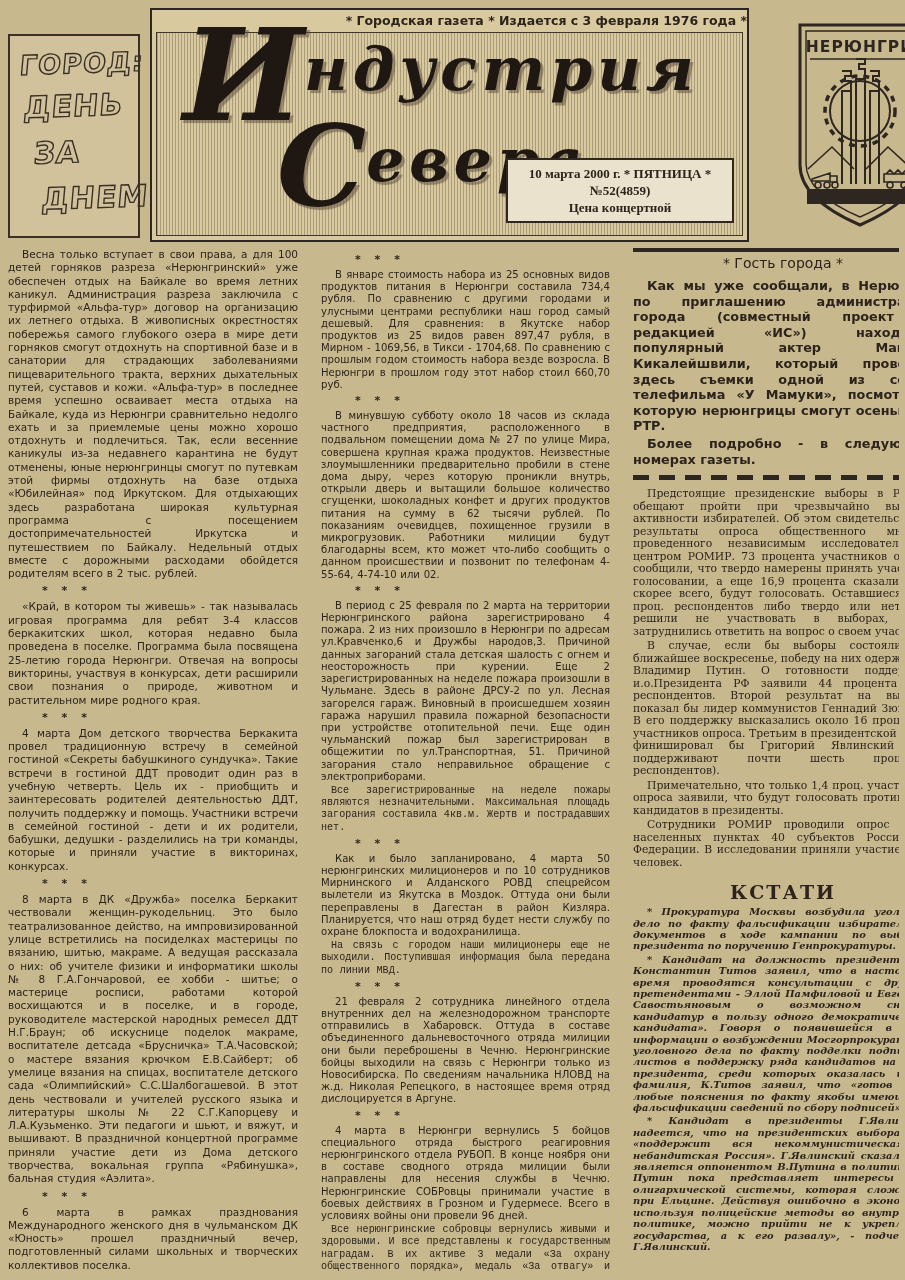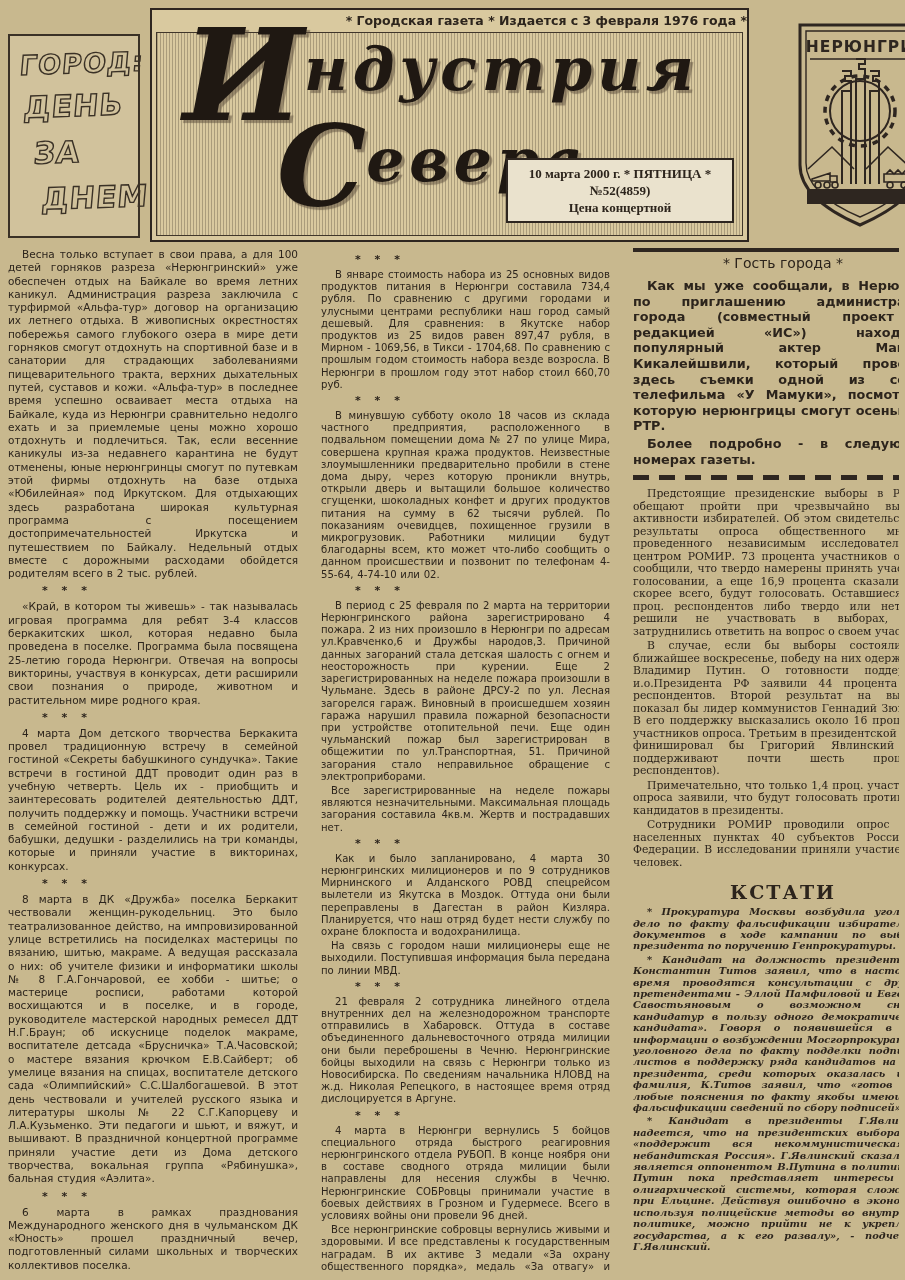--- a/index.html
+++ b/index.html
@@ -62,21 +62,21 @@
   .emblem-box{flex:1;margin:5px 0;display:flex;align-items:center;justify-content:center;}
   
   .content{display:flex;gap:23px;margin-top:6px;height:1024px;overflow:hidden;}
   .col{overflow:hidden;box-sizing:border-box;}
   .c1{width:290px;min-width:290px;}
   .c2{width:289px;min-width:289px;padding-top:2px;}
   .c3{width:300px;min-width:300px;}
   .np{margin:0 0 3px 0;text-align:justify;text-indent:14px;
       font-size:10.5px;line-height:13.3px;word-spacing:.5px;}
   .c2 .np{font-size:10.1px;line-height:12.2px;margin-bottom:2px;}
-  .np-cont{text-indent:10px;}
+  .np-cont{text-indent:10px;font-family:Liberation Mono, monospace;}
   .sep{font-weight:bold;letter-spacing:5px;font-size:11px;line-height:15px;
        padding-left:34px;margin:2px 0;}
   
   .rule2{height:4px;border-top:1px solid #2e2620;border-bottom:3px solid #2e2620;
          box-sizing:border-box;margin-bottom:3px;}
   .guest-h{text-align:center;font-weight:normal;font-size:14px;margin:2px 6px 7px;}
   .lead{font-weight:bold;font-size:12.8px;line-height:15.6px;text-align:justify;
         text-indent:14px;margin:0 0 2px;}
   .dash-div{height:5px;margin:8px 0 4px;
     background:repeating-linear-gradient(90deg,#2e2620 0 16px,rgba(0,0,0,0) 16px 26px);}
@@ -168,21 +168,21 @@
 
     <div class="col c2">
       <div class="sep">* * *</div>
       <p class="np">В январе стоимость набора из 25 основных видов продуктов питания в Нерюнгри составила 734,4 рубля. По сравнению с другими городами и улусными центрами республики наш город самый дешевый. Для сравнения: в Якутске набор продуктов из 25 видов равен 897,47 рубля, в Мирном - 1069,56, в Тикси - 1704,68. По сравнению с прошлым годом стоимость набора везде возросла. В Нерюнгри в прошлом году этот набор стоил 660,70 руб.</p>
       <div class="sep">* * *</div>
       <p class="np">В минувшую субботу около 18 часов из склада частного предприятия, расположенного в подвальном помещении дома № 27 по улице Мира, совершена крупная кража продуктов. Неизвестные злоумышленники предварительно пробили в стене дома дыру, через которую проникли внутрь, открыли дверь и вытащили большое количество сгущенки, шоколадных конфет и других продуктов питания на сумму в 62 тысячи рублей. По показаниям очевидцев, похищенное грузили в микрогрузовик. Работники милиции будут благодарны всем, кто может что-либо сообщить о данном происшествии и позвонит по телефонам 4-55-64, 4-74-10 или 02.</p>
       <div class="sep">* * *</div>
       <p class="np">В период с 25 февраля по 2 марта на территории Нерюнгринского района зарегистрировано 4 пожара. 2 из них произошло в Нерюнгри по адресам ул.Кравченко,6 и Дружбы народов,3. Причиной данных загораний стала детская шалость с огнем и неосторожность при курении. Еще 2 зарегистрированных на неделе пожара произошли в Чульмане. Здесь в районе ДРСУ-2 по ул. Лесная загорелся гараж. Виновный в происшедшем хозяин гаража нарушил правила пожарной безопасности при устройстве отопительной печи. Еще один чульманский пожар был зарегистрирован в общежитии по ул.Транспортная, 51. Причиной загорания стало неправильное обращение с электроприборами.</p>
       <p class="np np-cont">Все зарегистрированные на неделе пожары являются незначительными. Максимальная площадь загорания составила 4кв.м. Жертв и пострадавших нет.</p>
       <div class="sep">* * *</div>
-      <p class="np">Как и было запланировано, 4 марта 30 нерюнгринских милиционеров и по 9 сотрудников Мирнинского и Алданского РОВД спецрейсом вылетели из Якутска в Моздок. Оттуда они были переправлены в Дагестан в район Кизляра. Планируется, что наш отряд будет нести службу по охране блокпоста и водохранилища.</p>
+      <p class="np">Как и было запланировано, 4 марта 50 нерюнгринских милиционеров и по 10 сотрудников Мирнинского и Алданского РОВД спецрейсом вылетели из Якутска в Моздок. Оттуда они были переправлены в Дагестан в район Кизляра. Планируется, что наш отряд будет нести службу по охране блокпоста и водохранилища.</p>
       <p class="np np-cont">На связь с городом наши милиционеры еще не выходили. Поступившая информация была передана по линии МВД.</p>
       <div class="sep">* * *</div>
       <p class="np">21 февраля 2 сотрудника линейного отдела внутренних дел на железнодорожном транспорте отправились в Хабаровск. Оттуда в составе объединенного дальневосточного отряда милиции они были переброшены в Чечню. Нерюнгринские бойцы выходили на связь с Нерюнгри только из Новосибирска. По сведениям начальника НЛОВД на ж.д. Николая Репецкого, в настоящее время отряд дислоцируется в Аргуне.</p>
       <div class="sep">* * *</div>
       <p class="np">4 марта в Нерюнгри вернулись 5 бойцов специального отряда быстрого реагировния нерюнгринского отдела РУБОП. В конце ноября они в составе сводного отряда милиции были направлены для несения службы в Чечню. Нерюнгринские СОБРовцы принимали участие в боевых действиях в Грозном и Гудермесе. Всего в условиях войны они провели 96 дней.</p>
       <p class="np np-cont">Все нерюнгринские собровцы вернулись живыми и здоровыми. И все представлены к государственным наградам. В их активе 3 медали «За охрану общественного порядка», медаль «За отвагу» и орден «Мужество». Двое из бойцов нерюнгринской группы представлены к присвоению внеочередных званий подполковника и старшего прапорщика.</p>
 
     </div>
 
     <div class="col c3">

